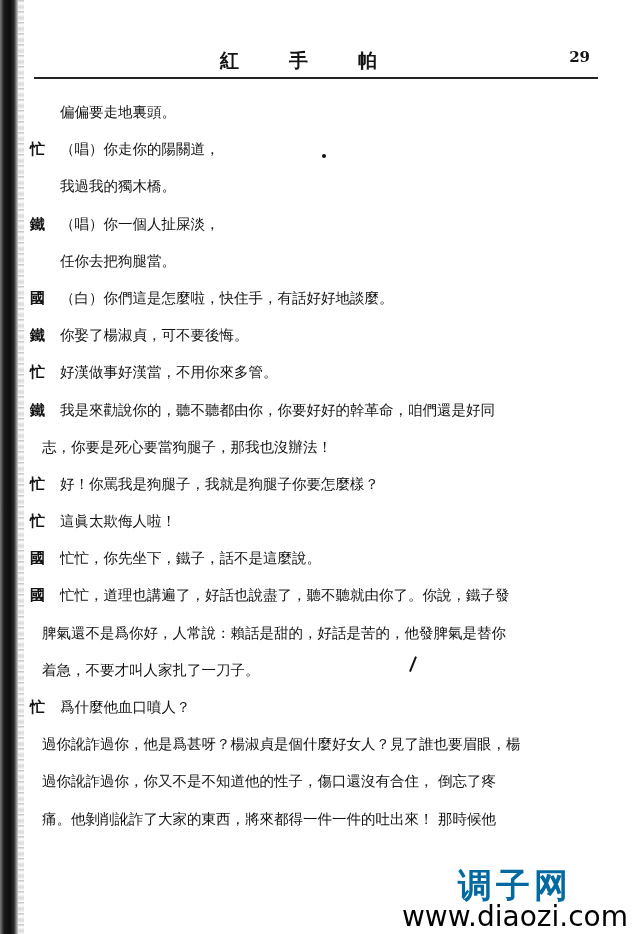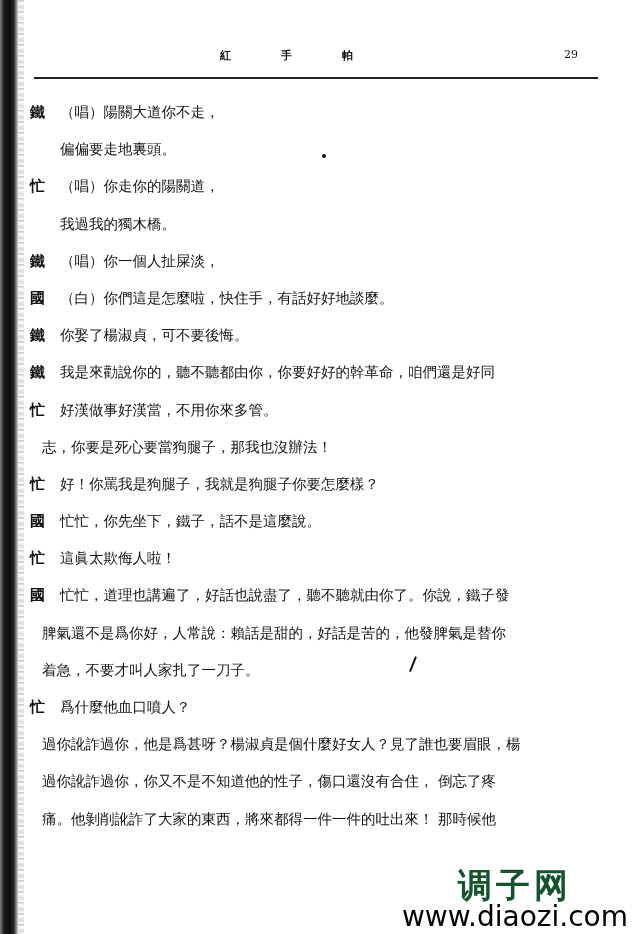--- a/index.html
+++ b/index.html
@@ -36,31 +36,31 @@
     position: absolute;
     left: 34px;
     top: 42px;
     width: 564px;
     height: 30px;
   }
   .title {
     position: absolute;
     left: 186px;
     top: 6px;
-    font-size: 11px;
+    font-size: 19px;
     font-weight: bold;
     letter-spacing: 50px;
     white-space: nowrap;
   }
   .page-number {
     position: absolute;
-    right: 20px;
+    right: 8px;
     top: 6px;
-    font-size: 11px;
-    font-weight: normal;
+    font-size: 15px;
+    font-weight: bold;
   }
   .header-rule {
     position: absolute;
     left: 34px;
     top: 77px;
     width: 564px;
     height: 2px;
     background: #222;
   }
   .script {
@@ -101,53 +101,53 @@
     top: 866px;
     text-align: center;
     color: #6a6a6a;
     font-family: "DejaVu Sans", "Liberation Sans", sans-serif;
   }
   .wm-cn {
     font-size: 34px;
     font-weight: bold;
     letter-spacing: 4px;
     line-height: 38px;
-    color: #14532d;
+    color: #0369a1;
   }
   .wm-url {
     font-size: 28px;
     line-height: 26px;
     color: #000000;
   }
 </style>
 </head>
 <body>
 
 <div class="binding"></div>
 
 <div class="header">
   <span class="title">紅手帕</span>
   <span class="page-number">29</span>
 </div>
 <div class="header-rule"></div>
 
 <div class="script">
-  <div class="line"><span class="speaker">鐵</span><span>（唱）陽關大道你不走，</span></div>
   <div class="line"><span class="indent"></span><span>偏偏要走地裏頭。</span></div>
   <div class="line"><span class="speaker">忙</span><span>（唱）你走你的陽關道，</span></div>
   <div class="line"><span class="indent"></span><span>我過我的獨木橋。</span></div>
   <div class="line"><span class="speaker">鐵</span><span>（唱）你一個人扯屎淡，</span></div>
+  <div class="line"><span class="indent"></span><span>任你去把狗腿當。</span></div>
   <div class="line"><span class="speaker">國</span><span>（白）你們這是怎麼啦，快住手，有話好好地談麼。</span></div>
   <div class="line"><span class="speaker">鐵</span><span>你娶了楊淑貞，可不要後悔。</span></div>
+  <div class="line"><span class="speaker">忙</span><span>好漢做事好漢當，不用你來多管。</span></div>
   <div class="line"><span class="speaker">鐵</span><span>我是來勸說你的，聽不聽都由你，你要好好的幹革命，咱們還是好同</span></div>
-  <div class="line"><span class="speaker">忙</span><span>好漢做事好漢當，不用你來多管。</span></div>
   <div class="line cont"><span>志，你要是死心要當狗腿子，那我也沒辦法！</span></div>
   <div class="line"><span class="speaker">忙</span><span>好！你罵我是狗腿子，我就是狗腿子你要怎麼樣？</span></div>
+  <div class="line"><span class="speaker">忙</span><span>這眞太欺侮人啦！</span></div>
   <div class="line"><span class="speaker">國</span><span>忙忙，你先坐下，鐵子，話不是這麼說。</span></div>
-  <div class="line"><span class="speaker">忙</span><span>這眞太欺侮人啦！</span></div>
   <div class="line"><span class="speaker">國</span><span>忙忙，道理也講遍了，好話也說盡了，聽不聽就由你了。你說，鐵子發</span></div>
   <div class="line cont"><span>脾氣還不是爲你好，人常說：賴話是甜的，好話是苦的，他發脾氣是替你</span></div>
   <div class="line cont"><span>着急，不要才叫人家扎了一刀子。</span></div>
   <div class="line"><span class="speaker">忙</span><span>爲什麼他血口噴人？</span></div>
   <div class="line cont"><span>過你訛詐過你，他是爲甚呀？楊淑貞是個什麼好女人？見了誰也要眉眼，楊</span></div>
   <div class="line cont"><span>過你訛詐過你，你又不是不知道他的性子，傷口還沒有合住， 倒忘了疼</span></div>
   <div class="line cont"><span>痛。他剝削訛詐了大家的東西，將來都得一件一件的吐出來！ 那時候他</span></div>
 
 </div>
 

